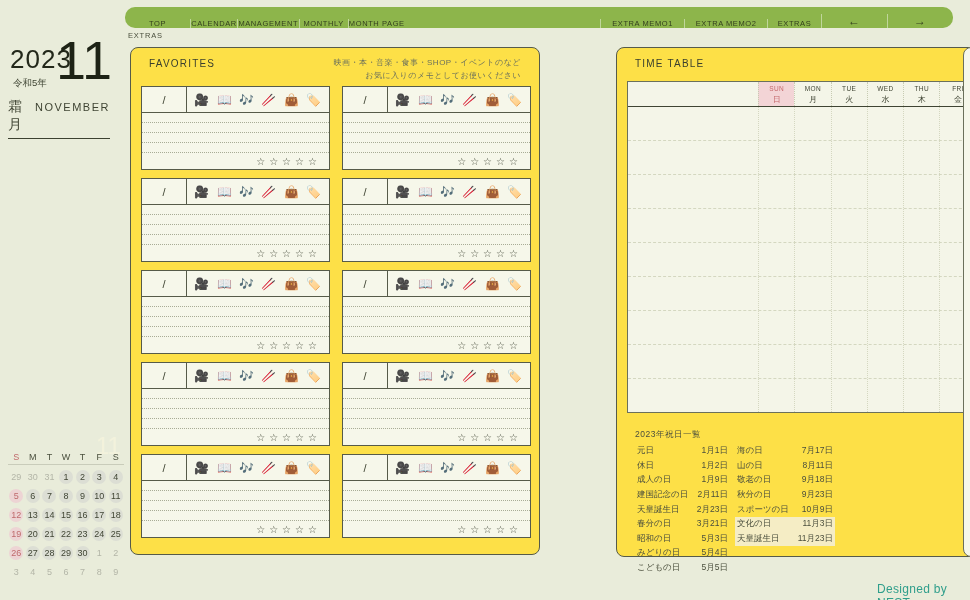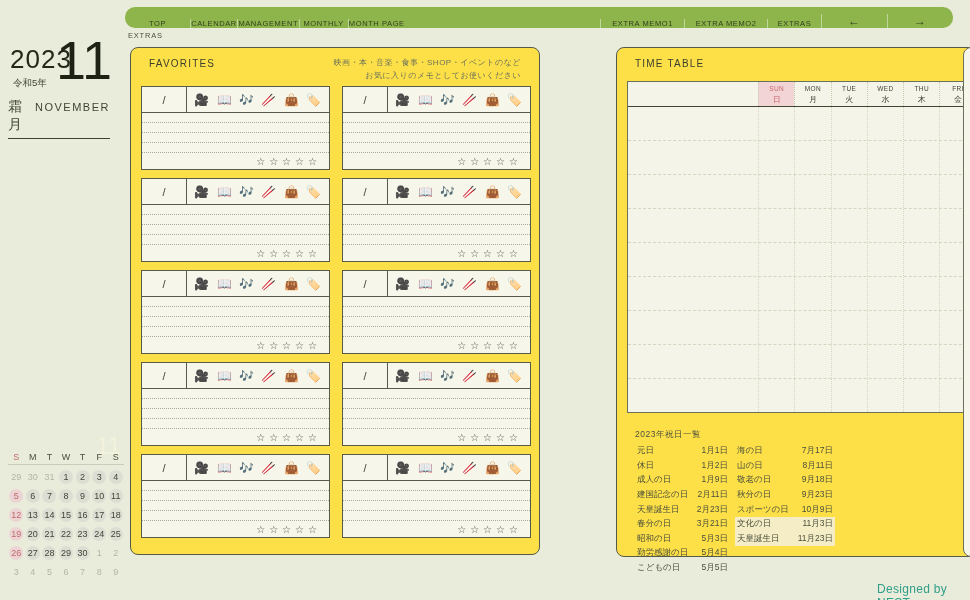--- a/index.html
+++ b/index.html
@@ -618,21 +618,21 @@
           </div>
           <div class="hol-row">
             <span>春分の日</span>
             <span class="hol-date">3月21日</span>
           </div>
           <div class="hol-row">
             <span>昭和の日</span>
             <span class="hol-date">5月3日</span>
           </div>
           <div class="hol-row">
-            <span>勤労感謝の日</span>
+            <span>みどりの日</span>
             <span class="hol-date">5月4日</span>
           </div>
           <div class="hol-row">
             <span>こどもの日</span>
             <span class="hol-date">5月5日</span>
           </div>
         </div>
       <div class="hol-col right">
           <div class="hol-row">
             <span>海の日</span>

